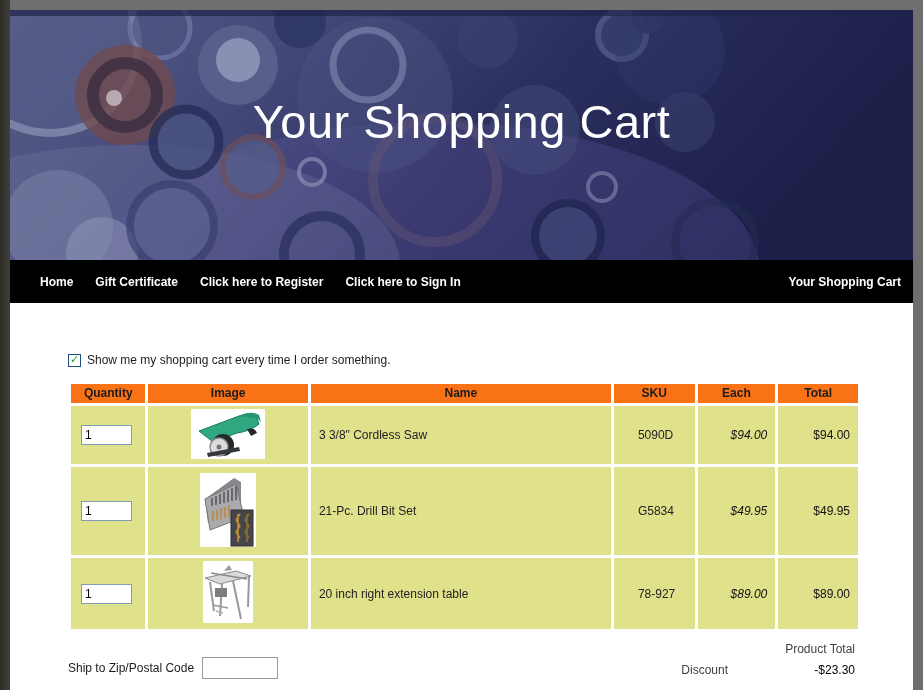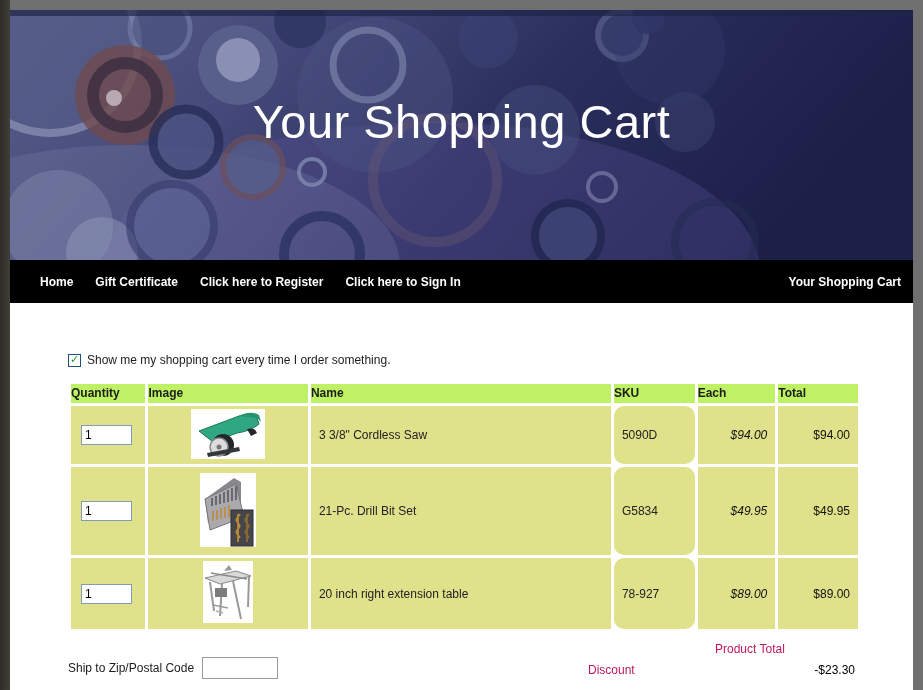--- a/index.html
+++ b/index.html
@@ -57,47 +57,47 @@
     font-size:11px; color:#21a121; font-weight:bold; line-height:11px;
   }
   .checkbox::after { content:"✓"; margin-top:-1px; }
 
   
   table.cart {
     margin-top:14px; border-collapse:separate; border-spacing:3px;
     table-layout:fixed; width:793px; font-size:12px;
   }
   table.cart thead td {
-    background:#bef264; font-weight:bold; text-align:left; padding:2px 0 3px 0;
+    background:#f97316; font-weight:bold; text-align:center; padding:2px 0 3px 0;
   }
   table.cart tbody td { background:#e0e18b; vertical-align:middle; }
   td.c-qty { padding-left:10px; }
   td.c-img { text-align:center; }
   td.c-name { padding-left:8px; color:#222; }
-  td.c-sku { padding-left:8px; color:#222;border-radius:10px; }
+  td.c-sku { padding-left:24px; color:#222; }
   td.c-each { text-align:right; padding-right:8px; font-style:italic; color:#111; }
   td.c-total { text-align:right; padding-right:8px; color:#111; }
   .r1 td { height:58px; } .r2 td { height:88px; } .r3 td { height:71px; }
   input.qty {
     width:51px; height:20px; border:1px solid #7f9db9; background:#fff;
     font-size:12px; font-family:"Liberation Sans",sans-serif; padding:1px 3px;
   }
   .imgbox { background:#ffffff; display:inline-block; cursor:pointer; font-size:0; }
 
   
   .bottom { display:flex; justify-content:space-between; margin-top:7px; }
   .ship-row { margin-top:16px; display:flex; align-items:center; }
   .ship-label { margin-right:8px; color:#1c1c1c; }
   input.zip {
     width:76px; height:22px; border:1px solid #9a9a9a; background:#fff;
     font-size:12px; font-family:"Liberation Sans",sans-serif; padding:1px 3px;
   }
   .totals { }
   .tot-row { display:flex; justify-content:flex-end; line-height:21px; }
-  .tot-label { color:#be185d; width:140px; }
+  .tot-label { color:#404040; width:140px; text-align:right; }
   .tot-value { width:127px; text-align:right; color:#000; }
 </style>
 </head>
 <body>
 
 <div class="frame-left"></div>
 
 <div class="page">
 
   <div class="banner">

